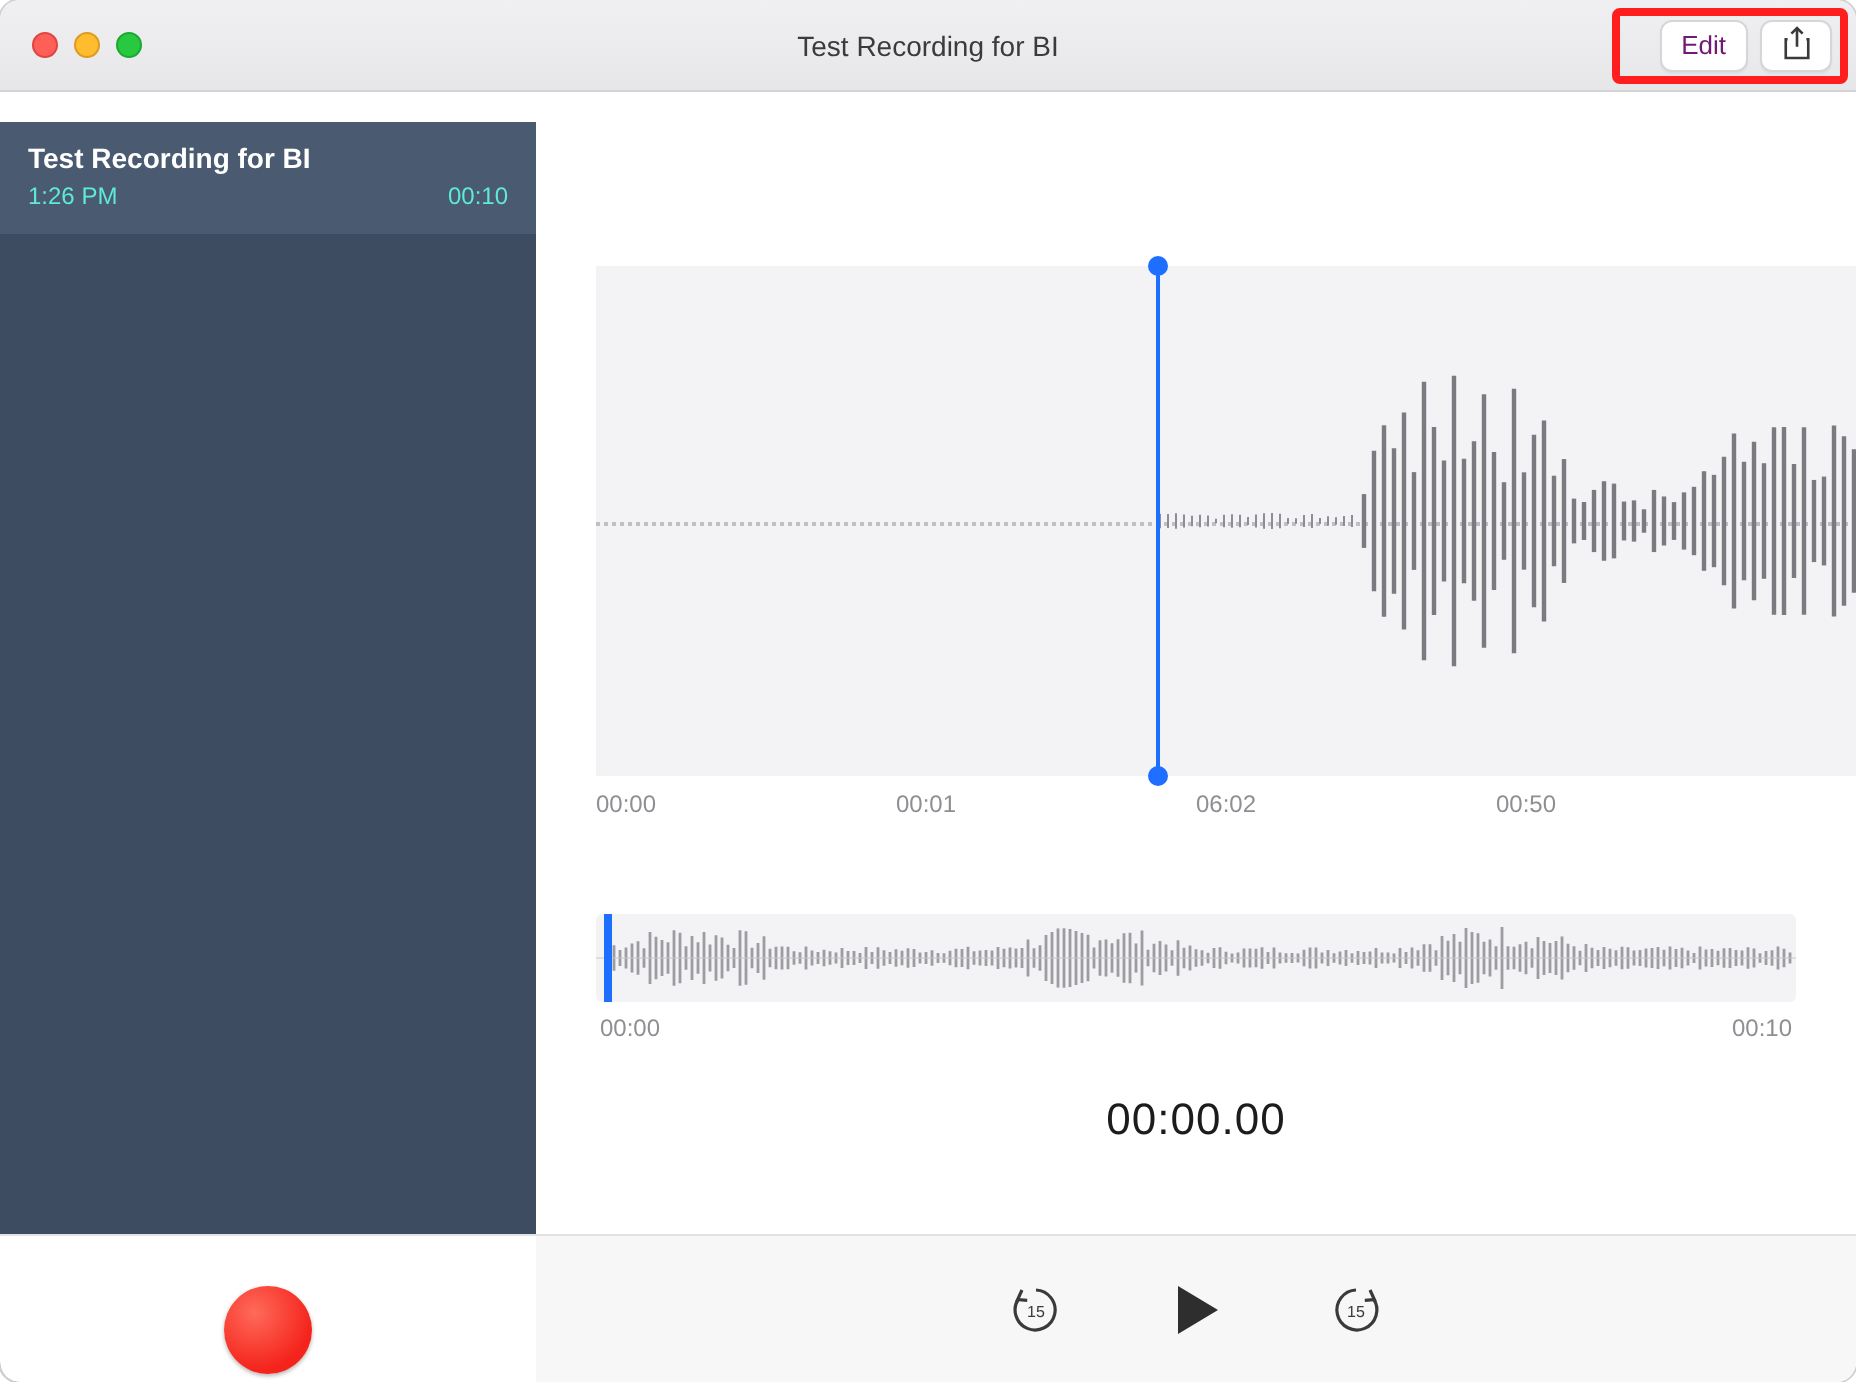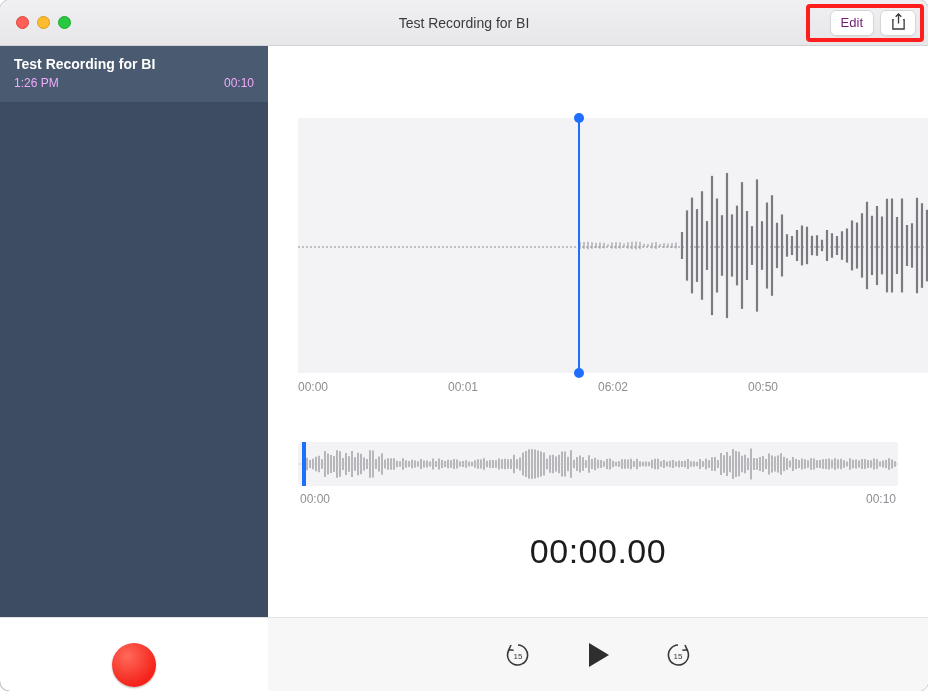--- a/index.html
+++ b/index.html
@@ -1,18 +1,18 @@
 <!DOCTYPE html>
 <html><head>
 <meta charset="utf-8">
 <style>
   * { box-sizing: border-box; margin: 0; padding: 0; }
   html, body { width: 928px; height: 691px; font-family: -apple-system, "Helvetica Neue", Arial, sans-serif; background: #fff; overflow: hidden; }
 
-  .window { width: 928px; height: 691px; display: flex; flex-direction: column; border-radius: 10px; overflow: hidden; box-shadow: 0 0 0 1px #d0d0d0; }
+  .window { width: 928px; height: 691px; display: flex; flex-direction: column; border-radius: 10px; overflow: hidden; box-shadow: 0 0 0 1px #d0d0d0; gap: 15px; }
 
   
   .titlebar { height: 46px; background: linear-gradient(#f0eff1, #e7e6e9); display: flex; align-items: center; position: relative; border-bottom: 1px solid #d3d3d6; }
   .traffic { display: flex; gap: 8px; margin-left: 16px; }
   .dot { width: 13px; height: 13px; border-radius: 50%; }
   .dot.red { background: #ff5f57; border: 1px solid #e0443e; }
   .dot.yellow { background: #febc2e; border: 1px solid #dd9b1f; }
   .dot.green { background: #28c840; border: 1px solid #1aa92e; }
   .titlebar-title { position: absolute; left: 0; right: 0; text-align: center; font-size: 14px; color: #3b3b3b; font-weight: 500; pointer-events: none; }
   .titlebar-right { margin-left: auto; margin-right: 12px; display: flex; gap: 6px; position: relative; z-index: 5; }
@@ -25,21 +25,21 @@
   
   .body { flex: 1; display: flex; min-height: 0; }
 
   .sidebar { width: 268px; display: flex; flex-direction: column; background: #3d4c60; }
   .search-wrap { padding: 10px 10px 8px 10px; }
   .search { height: 30px; background: #2c3a4c; border-radius: 6px; display: flex; align-items: center; padding: 0 10px; gap: 7px; color: #9aa6b3; font-size: 14px; }
   .search svg { width: 13px; height: 13px; fill: #9aa6b3; }
 
   .rec-item { padding: 10px 14px 12px 14px; background: #4a5a70; color: #fff; }
   .rec-item-title { font-size: 14px; font-weight: 600; }
-  .rec-item-meta { display: flex; justify-content: space-between; font-size: 12px; color: #f0abfc; margin-top: 4px; }
+  .rec-item-meta { display: flex; justify-content: space-between; font-size: 12px; color: #5eead4; margin-top: 4px; }
 
   .sidebar-fill { flex: 1; }
   .sidebar-bottom { height: 74px; background: #ffffff; display: flex; align-items: center; justify-content: center; border-top: 1px solid #e2e2e5; }
   .record-btn { width: 44px; height: 44px; border-radius: 50%; background: radial-gradient(circle at 35% 30%, #ff6a5a, #f4231b 70%); box-shadow: 0 1px 2px rgba(0,0,0,0.3); position: relative; top: 10px; }
 
   .main { flex: 1; display: flex; flex-direction: column; background: #ffffff; margin-top: 32px; }
 
   
   .zoom-area { height: 320px; position: relative; padding: 0 0 0 0; }
   .zoom-strip { position: absolute; left: 30px; right: 0; top: 40px; height: 255px; background: #f3f3f5; overflow: hidden; }
@@ -52,21 +52,21 @@
   .zoom-ticks { position: absolute; left: 30px; right: 0; top: 302px; display: flex; font-size: 12px; color: #8e8e93; }
   .zoom-ticks span { width: 150px; text-align: left; }
 
   
   .overview-wrap { padding: 44px 30px 0 30px; }
   .overview { height: 44px; background: #f3f3f5; position: relative; border-radius: 3px; overflow: hidden; }
   .ov-svg { width: 100%; height: 100%; display: block; }
   .ov-playhead { position: absolute; left: 4px; top: 0; bottom: 0; width: 4px; background: #1e6fff; }
   .overview-ticks { display: flex; justify-content: space-between; font-size: 12px; color: #8e8e93; margin-top: 6px; padding: 0 2px; }
 
-  .timecounter { text-align: center; font-size: 34px; font-weight: 500; letter-spacing: 0.5px; color: #1c1c1e; margin-top: 26px; }
+  .timecounter { text-align: center; font-size: 22px; font-weight: 500; letter-spacing: 0.5px; color: #1c1c1e; margin-top: 26px; }
 
   .controls { height: 74px; margin-top: auto; border-top: 1px solid #e2e2e5; background: #f7f7f8; display: flex; align-items: center; justify-content: center; gap: 50px; }
   .ctl { width: 30px; height: 30px; display: flex; align-items: center; justify-content: center; color: #1d4ed8; }
   .ctl svg { display: block; }
   .play-btn svg { width: 30px; height: 30px; }
 
 </style>
 </head>
 <body>
 

